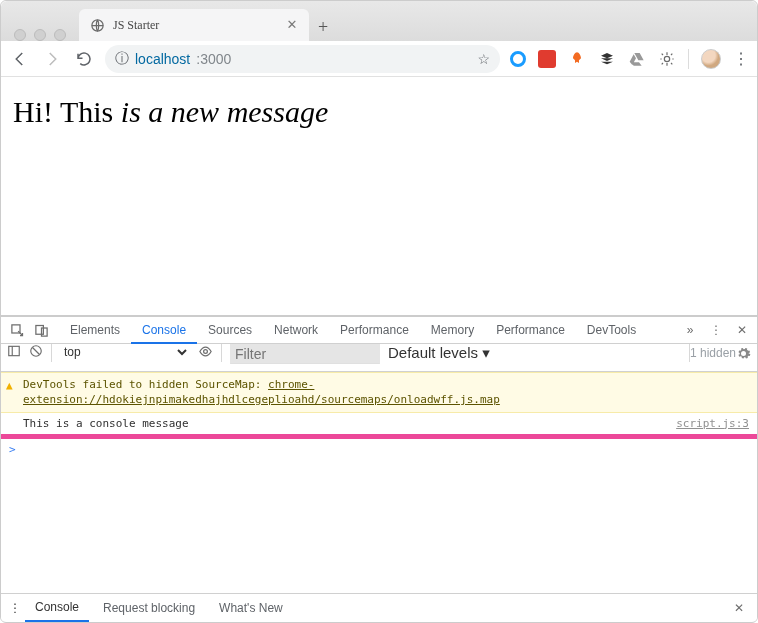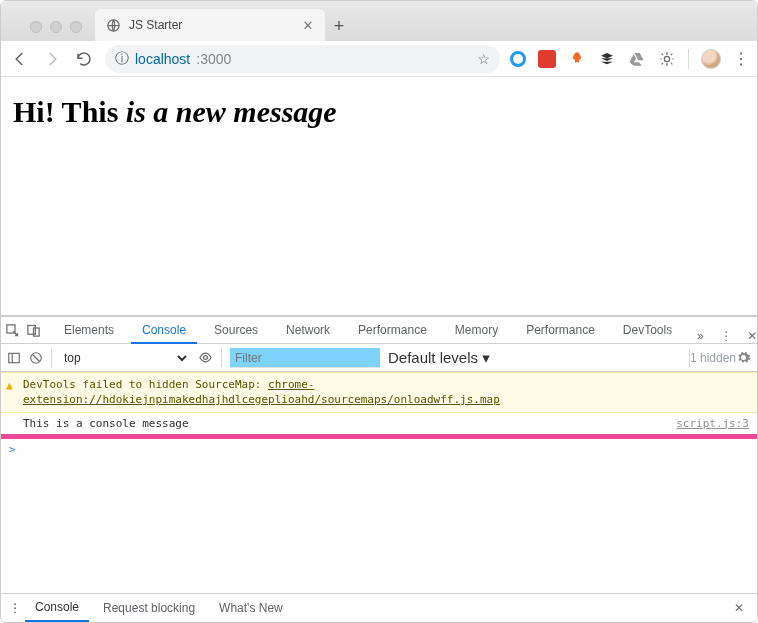--- a/index.html
+++ b/index.html
@@ -1,19 +1,19 @@
 <!DOCTYPE html>
 <html><head>
 <meta charset="utf-8">
 <style>
 * { margin: 0; padding: 0; box-sizing: border-box; }
 body { font-family: -apple-system, BlinkMacSystemFont, "Segoe UI", Arial, sans-serif; font-size: 13px; width: 758px; height: 623px; overflow: hidden; background: #fff; border: 1px solid #ccc; border-radius: 6px; }
 
 
-.window-chrome { height: 40px; background: linear-gradient(#e8e8e8,#dcdcdc); display: flex; align-items: center; padding: 16px; border-top-left-radius: 6px; border-top-right-radius: 6px; }
+.window-chrome { height: 40px; background: linear-gradient(#e8e8e8,#dcdcdc); display: flex; align-items: flex-end; padding: 0; border-top-left-radius: 6px; border-top-right-radius: 6px; font-family: Liberation Serif, serif; }
 .traffic-lights { display: flex; gap: 8px; padding: 11px 13px 0 13px; }
 .traffic-lights .dot { width: 12px; height: 12px; border-radius: 50%; background: #d0d0d0; border: 1px solid #bcbcbc; }
 .tab { background: #f5f5f6; height: 32px; margin-top: 8px; border-radius: 6px 6px 0 0; display: flex; align-items: center; padding: 0 10px; min-width: 230px; gap: 8px; color: #555; }
 .tab .favicon { width: 16px; height: 16px; display: inline-flex; align-items: center; justify-content: center; }
 .tab .title { flex: 1; font-size: 12px; color: #474747; }
 .tab .close { color: #7a7a7a; width: 14px; text-align: center; cursor: default; }
 .newtab { width: 28px; display: flex; align-items: center; justify-content: center; color: #555; font-size: 18px; margin-top: 10px; height: 28px; }
 
 
 .toolbar { height: 36px; background: #fff; display: flex; align-items: center; padding: 0 8px; gap: 10px; border-bottom: 1px solid #e1e1e1; }
@@ -29,37 +29,37 @@
 .ext.red-sq { background:#e03b2f; }
 .ext.rocket { color:#f36b22; }
 .ext.buffer { color:#333; font-weight:bold; }
 .ext.drive { color:#888; }
 .ext.bug { color:#6b6b6b; }
 .avatar { width:20px; height:20px; border-radius:50%; background: radial-gradient(circle at 35% 30%, #f3d7c0 0 40%, #d0a880 60%); border:1px solid #ccc; }
 .menu-dots { color:#5f6368; font-size:16px; }
 
 
 .page { height: 240px; padding: 18px 12px; background:#fff; border-bottom: 2px solid #ccc; }
-.page h1 { font-family: Georgia, 'Times New Roman', serif; font-weight: bold; font-size: 30px; color:#000; }
+.page h1 { font-family: Georgia, 'Times New Roman', serif; font-weight: normal; font-size: 30px; color:#000; }
 .page h1 .italic { font-style: italic; }
 
 
 .devtools { display: flex; flex-direction: column; height: 304px; background:#fff; font-size:12px; color:#333; }
-.dt-tabs { height: 27px; border-bottom: 1px solid #d0d0d0; display:flex; align-items:flex-end; padding: 0 4px; gap:6px; }
+.dt-tabs { height: 27px; border-bottom: 1px solid #d0d0d0; display:flex; align-items:center; padding: 0 4px; gap:0; }
 .dt-tabs .iconbtn { width:24px; display:flex; align-items:center; justify-content:center; color:#6e6e6e; height:100%; }
 .dt-tabs .spacer { width: 6px; }
 .dt-tabs .tabitem { padding: 0 11px; height:100%; display:flex; align-items:center; color:#5f6368; cursor:default; }
 .dt-tabs .tabitem.active { color:#1a73e8; border-bottom:2px solid #1a73e8; margin-bottom:-1px; }
 .dt-tabs .more { margin-left:auto; display:flex; align-items:center; gap:4px; }
 .dt-tabs .more .iconbtn { width:22px; }
 
-.dt-toolbar { height: 28px; border-bottom: 1px solid #d0d0d0; display:flex; align-items:center; padding: 0 6px; gap:8px; color:#6e6e6e; }
+.dt-toolbar { height: 28px; border-bottom: 1px solid #d0d0d0; display:flex; align-items:flex-start; padding: 0 6px; gap:8px; color:#6e6e6e; }
 .dt-toolbar .sep { width:1px; height:18px; background:#d8d8d8; }
 .dt-toolbar select.ctx { border:none; background:transparent; font-size:12px; color:#333; width:130px; }
-.dt-toolbar .filter { border:1px solid transparent; border-bottom:1px solid #e0e0e0; background:#7dd3fc; height:20px; width:150px; font-size:12px; padding: 0 4px; color:#333; }
+.dt-toolbar .filter { border:1px solid transparent; border-bottom:1px solid #e0e0e0; background:#e5e5e5; height:20px; width:150px; font-size:14px; padding: 0 4px; color:#333; }
 .dt-toolbar .levels { border:none; background:transparent; font-size:15px; color:#333; }
 .dt-toolbar .right { margin-left:auto; display:flex; align-items:center; gap:0; }
 .dt-toolbar .hidden-count { color:#9aa0a6; }
 
 .dt-console { flex:1; overflow:auto; font-family: Menlo, Consolas, monospace; font-size:11px; }
 .warn-row { background:#fffbe5; border-top:1px solid #f7eba9; border-bottom:1px solid #f7eba9; padding:4px 8px 4px 22px; position:relative; color:#5c5300; line-height:1.4; }
 .warn-row .warn-icon { position:absolute; left:5px; top:5px; color:#f1b100; }
 .warn-row a { color:#5c5300; text-decoration: underline; }
 .log-row { padding:4px 8px 4px 22px; display:flex; color:#303030; border-bottom:5px solid #ec4899; }
 .log-row .src { margin-left:auto; color:#919191; text-decoration: underline; }

